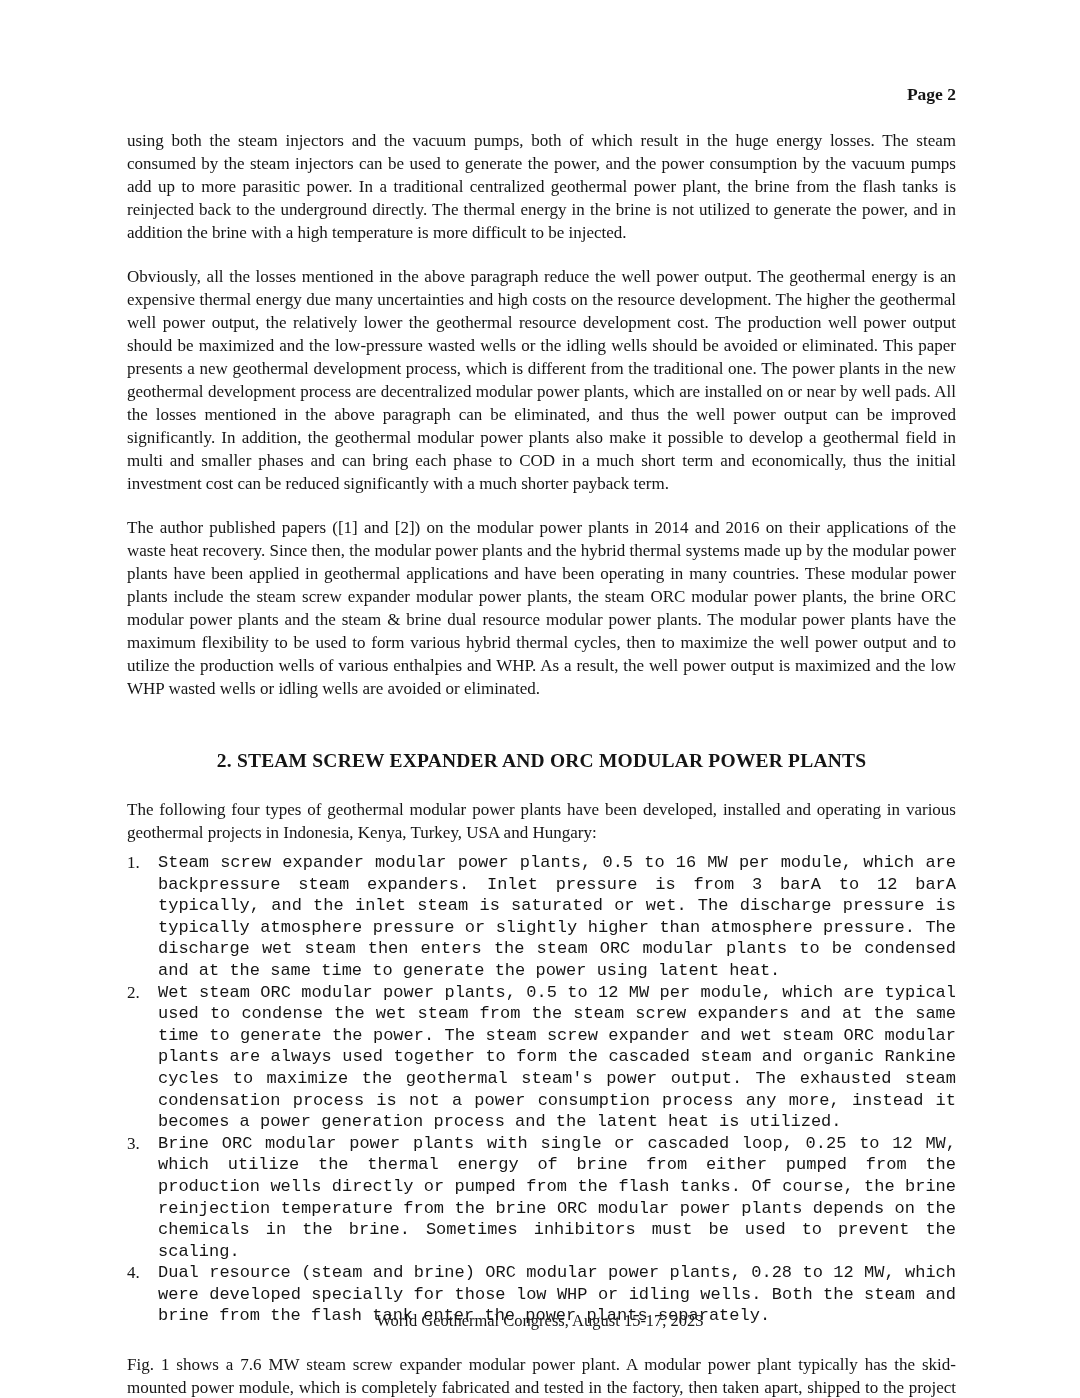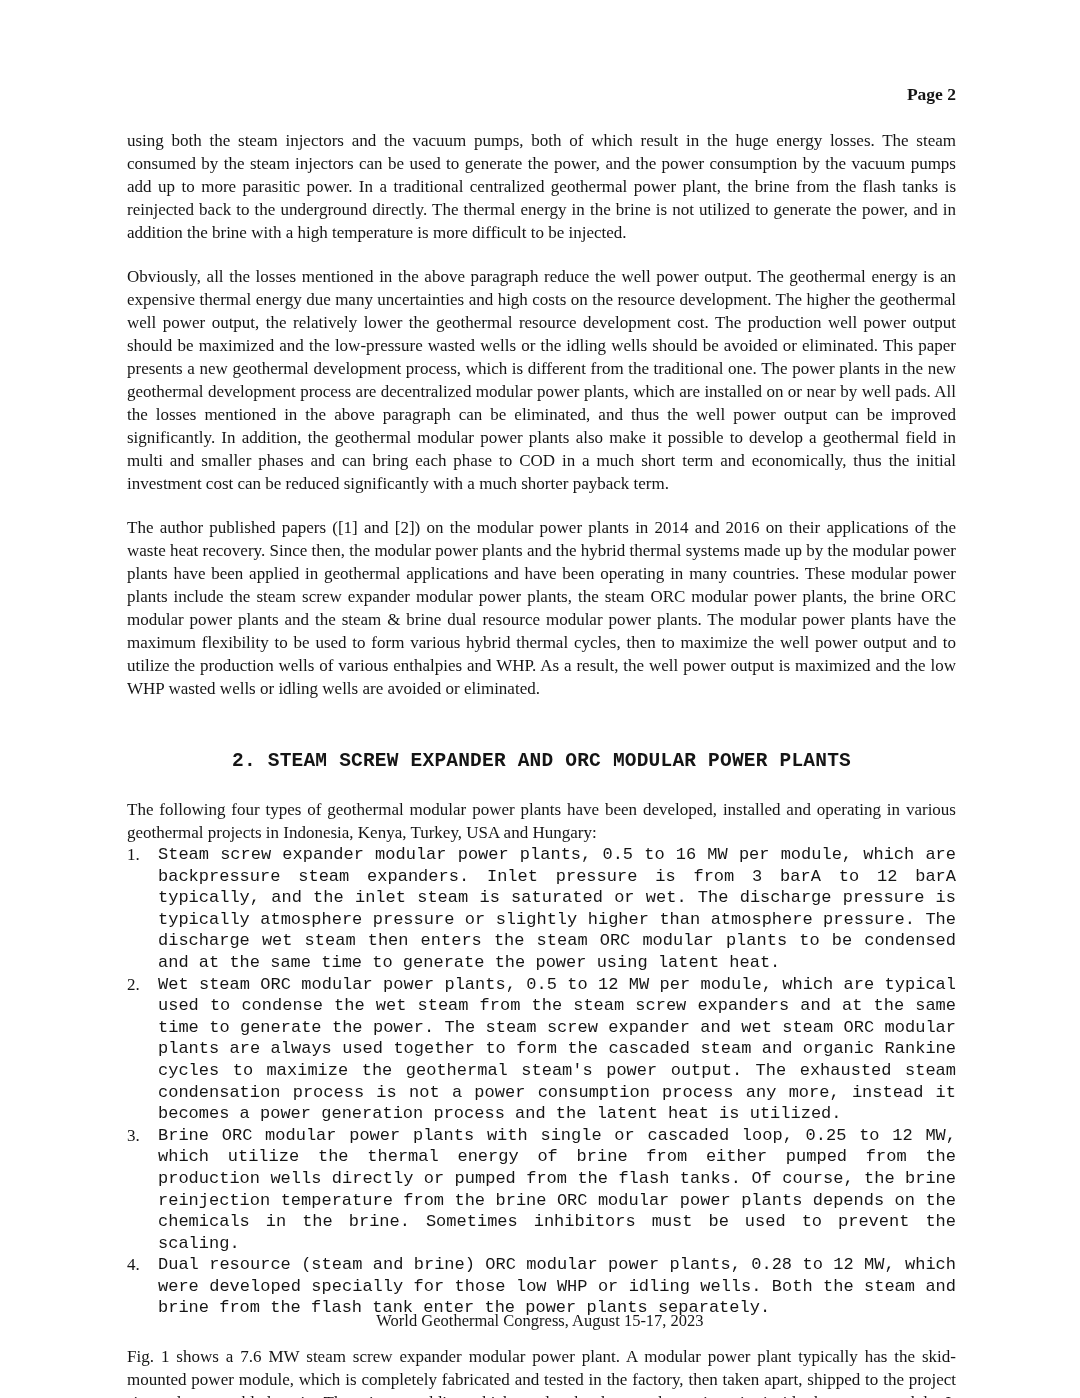--- a/index.html
+++ b/index.html
@@ -31,23 +31,22 @@
     line-height: 23px;
     text-align: justify;
     margin: 0 0 21px 0;
   }
   .section-heading {
     text-align: center;
     font-weight: bold;
     font-size: 19.5px;
     margin: 50px 0 26px 0;
     letter-spacing: 0.2px;
-    font-family: Liberation Mono, monospace;
   }
-  p.intro { margin-bottom: 0; }
+  p.intro { margin-bottom: 8px; }
   ol.plant-list {
     list-style: none;
     margin: 0;
     padding: 0;
   }
   ol.plant-list li {
     display: grid;
     grid-template-columns: 31px 1fr;
     font-size: 17px;
     line-height: 21.6px;

